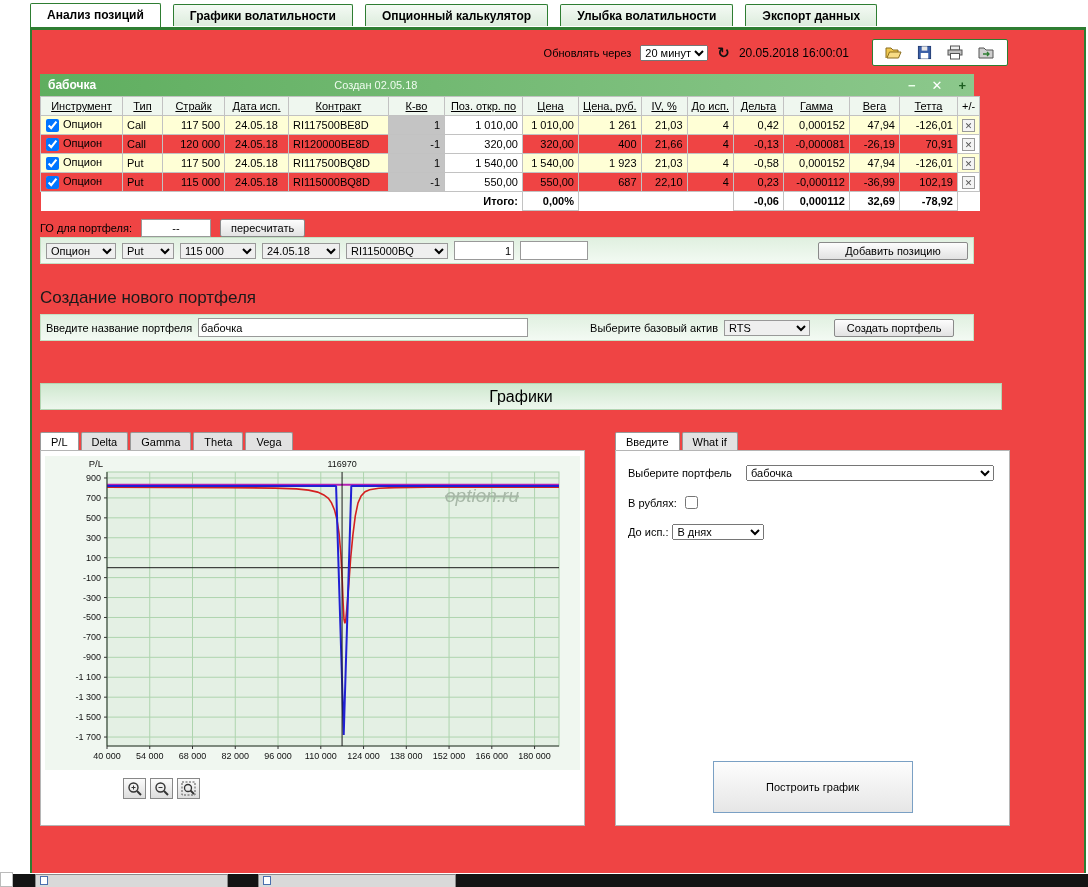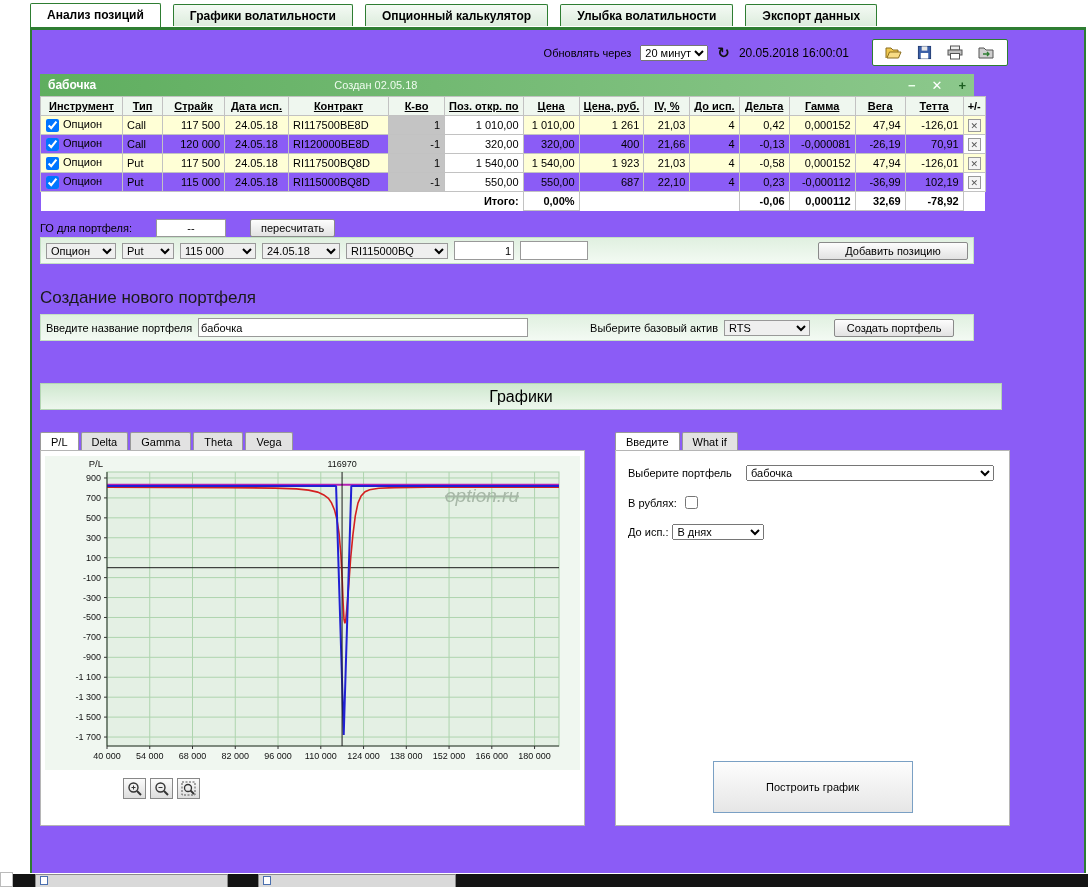--- a/index.html
+++ b/index.html
@@ -12,21 +12,21 @@
   .tabs-row { margin-left:30px; padding-top:3px; display:flex; gap:12px; align-items:center; }
   .tab {
     border:1px solid #2e7d32; border-bottom:none; border-radius:2px 2px 0 0;
     background:linear-gradient(#f4faf4,#dcecdc); padding:4px 16px 3px;
     font-weight:bold; font-size:12px; white-space:nowrap; cursor:pointer;
   }
   .tab.active { background:#fff; padding-bottom:5px; }
   .content {
     margin-left:30px; width:1056px; height:846px; overflow:hidden;
     border-left:2px solid #2e7d32; border-right:2px solid #2e7d32; border-top:3px solid #2e7d32;
-    position:relative; background:#8b5cf6;
+    position:relative; background:#ef4444;
   }
   
   .update-row { display:flex; justify-content:flex-end; align-items:center; gap:9px; padding:9px 76px 6px 8px; }
   .update-row select { font-size:11px; }
   .refresh { font-size:15px; font-weight:bold; color:#111; line-height:14px; cursor:pointer; }
   .datetime { font-size:12px; }
   .iconbox { border:1px solid #2e7d32; border-radius:2px; background:#fff; display:flex; gap:15px; padding:5px 12px; margin-left:14px; }
   .iconbox svg { display:block; cursor:pointer; }
   
   .pf-header {
@@ -35,35 +35,35 @@
     display:flex; align-items:center; font-size:12px;
   }
   .pf-name { font-weight:bold; }
   .pf-created { margin-left:238px; font-size:11px; color:#eefbee; }
   .pf-icons { margin-left:auto; display:flex; gap:16px; align-items:center; font-weight:bold; }
   .pf-icons span { cursor:pointer; font-size:13px; line-height:13px; }
   .ic-min { color:#eaffea; } .ic-close { color:#fff; } .ic-plus { color:#1b5e20; }
   
   table.pos { border-collapse:collapse; margin-left:8px; table-layout:fixed; }
   table.pos th, table.pos td { border:1px solid #c2c2c2; padding:2px 4px; font-size:11px; white-space:nowrap; overflow:hidden; height:19px; }
-  table.pos th { background:#eff7ef; font-weight:bold; text-align:center; }
+  table.pos th { background:#eff7ef; font-weight:normal; text-align:center; }
   .thlink { text-decoration:underline; cursor:pointer; }
   th.pm { font-size:10px; }
   tr.yellow td { background:#ffffd6; }
   td.qty { background:#c4c4c4 !important; }
   td.open { background:#fff !important; }
   td.num { text-align:right; }
   td.ctr { text-align:center; }
   td.instr input { vertical-align:middle; margin:0 4px 0 1px; }
   .xbtn { display:inline-block; width:13px; height:13px; line-height:12px; text-align:center; border:1px solid #999; background:#f4f4f4; font-size:9px; color:#555; cursor:pointer; }
   td.xcell { padding:1px 2px; text-align:center; background:#fff; }
   tr.totals td { border:none; background:#fff; font-weight:bold; }
   tr.totals td.bordered { border:1px solid #c2c2c2; }
   
-  .go-row { margin:8px 0 0 8px; display:flex; align-items:center; gap:24px; }
+  .go-row { margin:8px 0 0 8px; display:flex; align-items:center; gap:9px; }
   .go-row input { width:70px; height:18px; border:1px solid #999; text-align:center; font-size:11px; }
   button.std { background:linear-gradient(#fdfdfd,#e2e2e2); border:1px solid #8a8a8a; border-radius:2px; font-size:11px; padding:2px 10px; cursor:pointer; font-family:inherit; }
   
   h2.sec { margin:10px 0 4px 8px; font-size:17px; font-weight:normal; color:#1a1a1a; }
   
   .strip {
     margin-left:8px; width:934px; display:flex; align-items:center; gap:6px;
     background:linear-gradient(#e0f0e0,#f3faf3); border:1px solid #c4e0c4; padding:3px 5px;
   }
   .strip select, .strip input { font-size:11px; height:19px; border:1px solid #999; }

